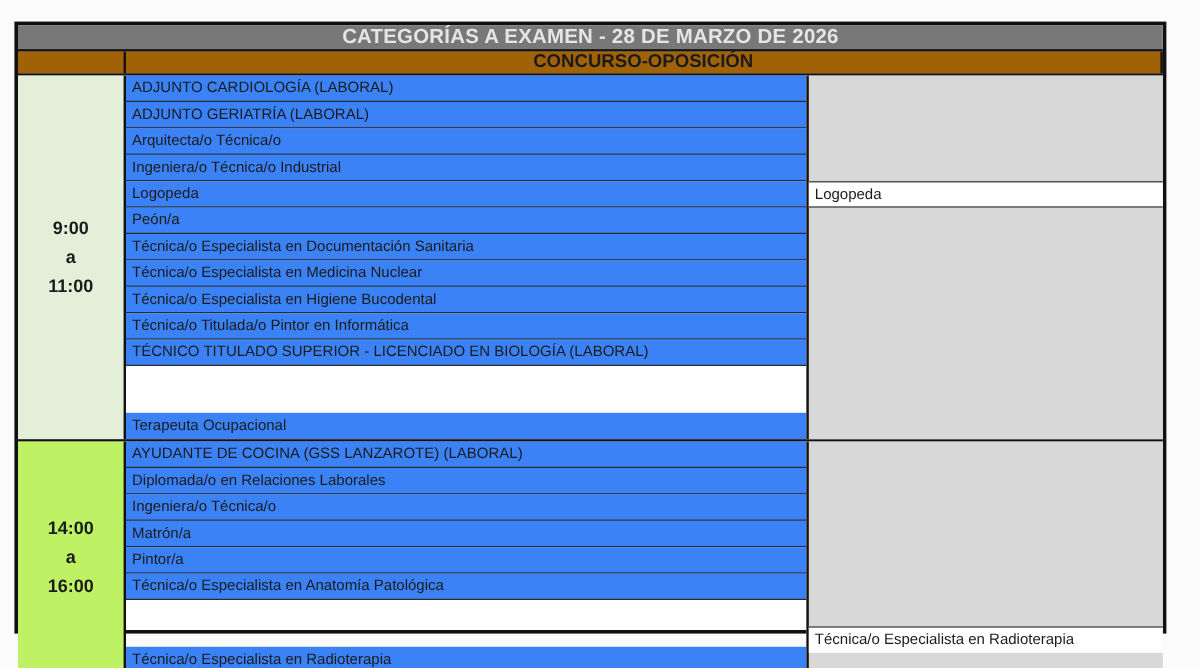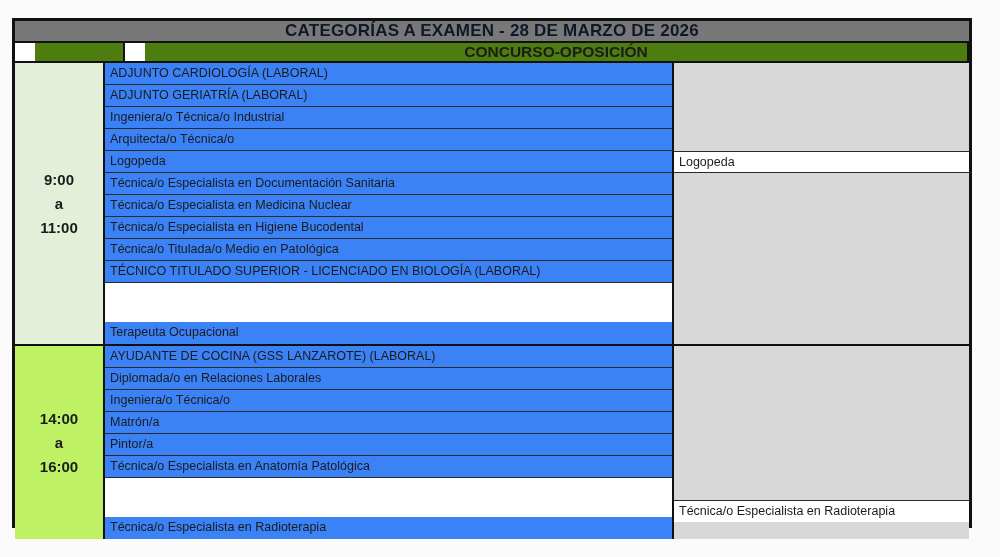--- a/index.html
+++ b/index.html
@@ -16,41 +16,40 @@
     width: 960px; height: 510px;
     border: 3px solid #111;
     background: #fff;
     display: flex;
     flex-direction: column;
   }
   .title-row {
     height: 30px;
     background: #787878;
     border-bottom: 2px solid #111;
-    color: #0f172a;
+    color: #e5e5e5;
     font-weight: bold;
     font-size: 17px;
     letter-spacing: 0.2px;
     display: flex;
     align-items: center;
     justify-content: center;
   }
   .header-row {
     height: 30px;
     display: flex;
     border-bottom: 2px solid #111;
   }
   .header-cell {
-    background: #4d7c0f;
+    background: #a16207;
     font-weight: bold;
     font-size: 15.5px;
     display: flex;
     align-items: center;
     justify-content: center;
-    margin-left: 20px;
   }
   .h-time { width: 90px; border-right: 2px solid #111; }
   .h-concurso { flex: 1; border-right: 2px solid #111; }
   .h-ordinario { width: 297px; }
 
   .block { display: flex; }
   .block-afternoon { border-top: 2px solid #111; }
 
   .time-cell {
     width: 90px;
@@ -116,27 +115,28 @@
 
   <div class="block block-morning">
     <div class="time-cell time-morning">
       <span>9:00</span>
       <span>a</span>
       <span>11:00</span>
     </div>
     <div class="rows-col">
       <div class="exam-row">ADJUNTO CARDIOLOGÍA (LABORAL)</div>
       <div class="exam-row">ADJUNTO GERIATRÍA (LABORAL)</div>
+      <div class="exam-row">Arquitecta/o Técnica/o</div>
       <div class="exam-row">Ingeniera/o Técnica/o Industrial</div>
-      <div class="exam-row">Arquitecta/o Técnica/o</div>
       <div class="exam-row">Logopeda</div>
+      <div class="exam-row">Peón/a</div>
       <div class="exam-row">Técnica/o Especialista en Documentación Sanitaria</div>
       <div class="exam-row">Técnica/o Especialista en Medicina Nuclear</div>
       <div class="exam-row">Técnica/o Especialista en Higiene Bucodental</div>
-      <div class="exam-row">Técnica/o Titulada/o Medio en Patológica</div>
+      <div class="exam-row">Técnica/o Titulada/o Pintor en Informática</div>
       <div class="exam-row">TÉCNICO TITULADO SUPERIOR - LICENCIADO EN BIOLOGÍA (LABORAL)</div>
       <div class="exam-row">Terapeuta Ocupacional</div>
     </div>
     <div class="ord-col">
       <div class="ord-active ord-active-morning">Logopeda</div>
     </div>
   </div>
 
   <div class="block block-afternoon">
     <div class="time-cell time-afternoon">

